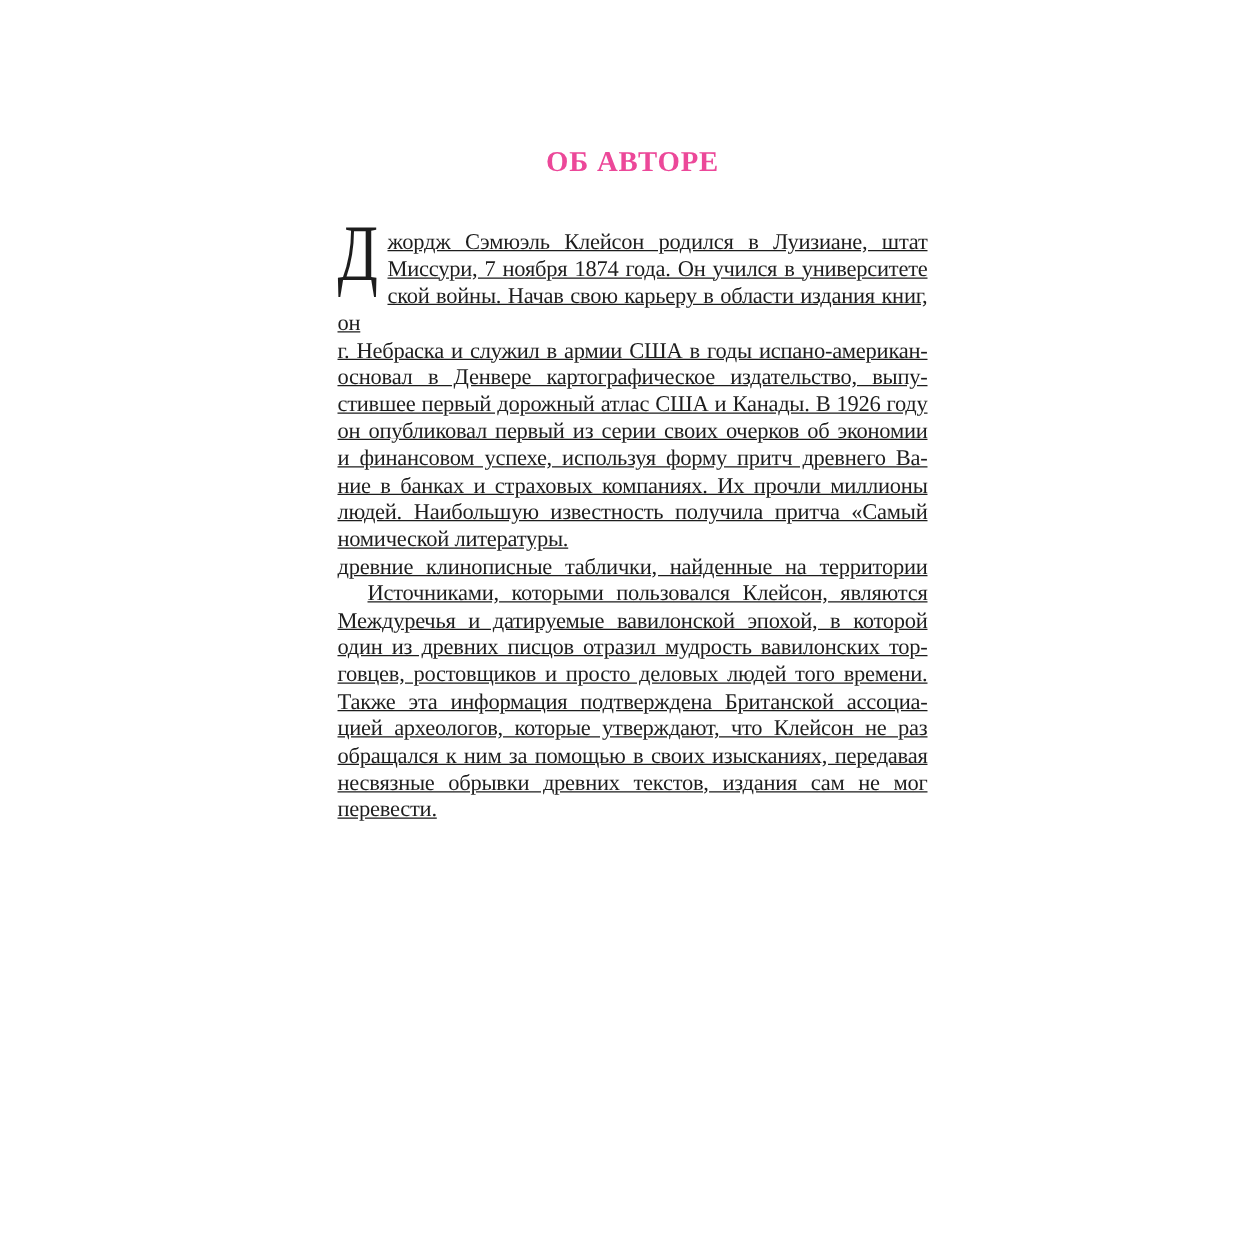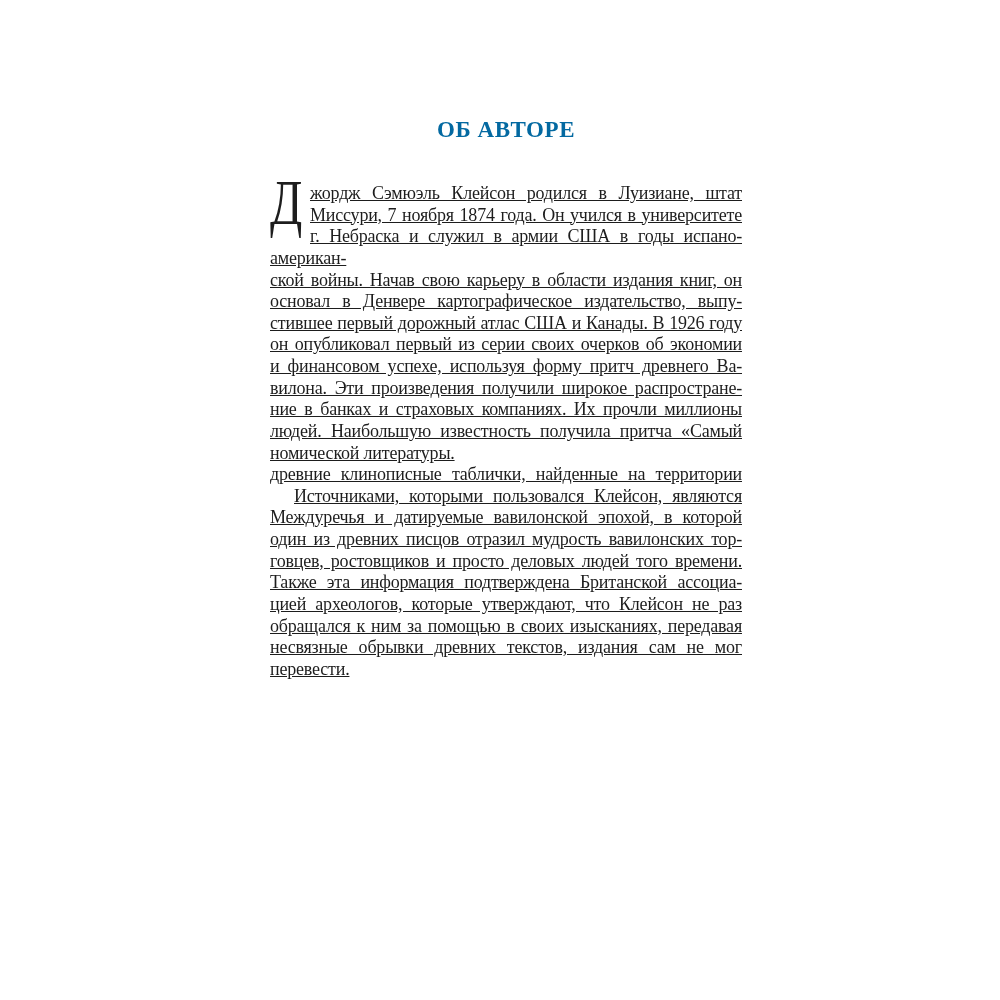--- a/index.html
+++ b/index.html
@@ -20,21 +20,21 @@
     position: absolute;
     left: 270px;
     top: 116px;
     width: 472px;
     margin: 0;
     text-align: center;
     font-size: 23px;
     line-height: 28px;
     font-weight: 700;
     letter-spacing: 0.6px;
-    color: #0369a1;
+    color: #ec4899;
   }
   .text-block {
     position: absolute;
     left: 270px;
     top: 183px;
     width: 472px;
     font-size: 18px;
     line-height: 21.63px;
     letter-spacing: -0.2px;
     color: #1d1d1d;
@@ -74,27 +74,26 @@
 <div class="page">
   <h1 class="title">ОБ АВТОРЕ</h1>
 
   <div class="text-block">
     <div class="dropcap">
         <span>Д</span>
       </div>
 
     <div class="line">жордж Сэмюэль Клейсон родился в Луизиане, штат</div>
     <div class="line">Миссури, 7 ноября 1874 года. Он учился в университете</div>
+    <div class="line">ской войны. Начав свою карьеру в области издания книг, он</div>
     <div class="line">г. Небраска и служил в армии США в годы испано-американ-</div>
-    <div class="line">ской войны. Начав свою карьеру в области издания книг, он</div>
     <div class="line">основал в Денвере картографическое издательство, выпу-</div>
     <div class="line">стившее первый дорожный атлас США и Канады. В 1926 году</div>
     <div class="line">он опубликовал первый из серии своих очерков об экономии</div>
     <div class="line">и финансовом успехе, используя форму притч древнего Ва-</div>
-    <div class="line">вилона. Эти произведения получили широкое распростране-</div>
     <div class="line">ние в банках и страховых компаниях. Их прочли миллионы</div>
     <div class="line">людей. Наибольшую известность получила притча «Самый</div>
     <div class="line last">номической литературы.</div>
 
     <div class="line">древние клинописные таблички, найденные на территории</div>
     <div class="line indent">Источниками, которыми пользовался Клейсон, являются</div>
     <div class="line">Междуречья и датируемые вавилонской эпохой, в которой</div>
     <div class="line">один из древних писцов отразил мудрость вавилонских тор-</div>
     <div class="line">говцев, ростовщиков и просто деловых людей того времени.</div>
     <div class="line">Также эта информация подтверждена Британской ассоциа-</div>

